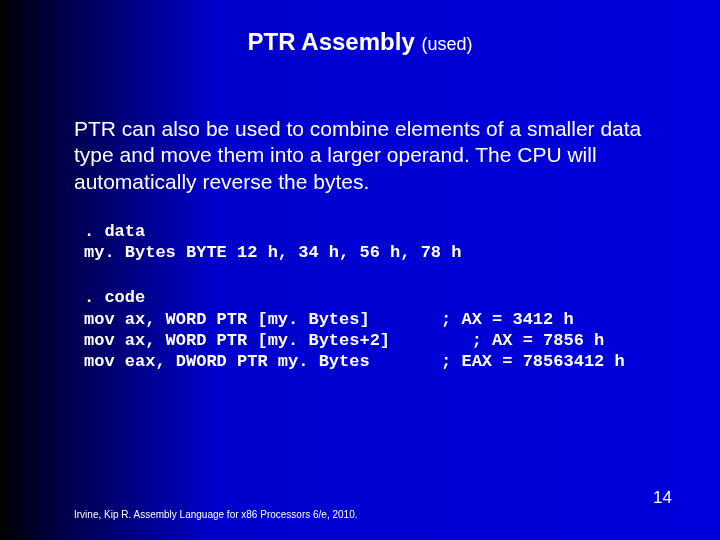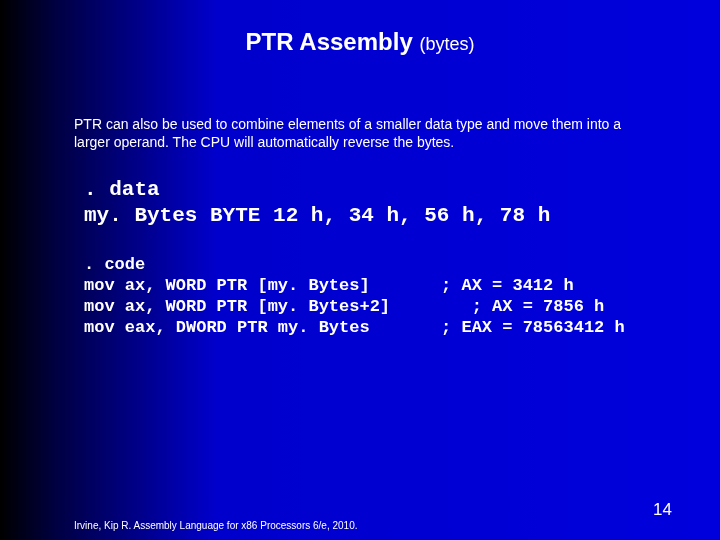--- a/index.html
+++ b/index.html
@@ -15,58 +15,58 @@
     padding-top: 28px;
     font-size: 24px;
     font-weight: bold;
   }
   .title .cont {
     font-size: 18px;
     font-weight: normal;
   }
   .desc {
     padding: 60px 74px 0 74px;
-    font-size: 14px;
+    font-size: 21px;
     line-height: 1.25;
   }
   .code-block {
     padding: 26px 74px 0 84px;
     font-family: "Courier New", Courier, monospace;
-    font-size: 21px;
+    font-size: 17px;
     font-weight: bold;
     line-height: 1.25;
     white-space: pre;
   }
   .code-block2 {
     padding: 24px 112px 0 84px;
     font-family: "Courier New", Courier, monospace;
     font-size: 17px;
     font-weight: bold;
     line-height: 1.25;
     white-space: pre;
   }
   .footer {
     position: absolute;
-    bottom: 9px;
+    bottom: 20px;
     left: 74px;
     font-size: 10px;
   }
   .pagenum {
     position: absolute;
-    bottom: 20px;
+    bottom: 32px;
     right: 48px;
     font-size: 17px;
   }
 </style>
 </head>
 <body>
 
 <div class="title">
   <span>PTR Assembly</span>
-  <span class="cont">(bytes)</span>
+  <span class="cont">(used)</span>
 </div>
 
 <div class="desc">PTR can also be used to combine elements of a smaller data type and move them into a larger operand. The CPU will automatically reverse the bytes.</div>
 
 <div class="code-block">. data
 my. Bytes BYTE 12 h, 34 h, 56 h, 78 h</div>
 
 <div class="code-block2">. code
 mov ax, WORD PTR [my. Bytes]       ; AX = 3412 h
 mov ax, WORD PTR [my. Bytes+2]        ; AX = 7856 h

